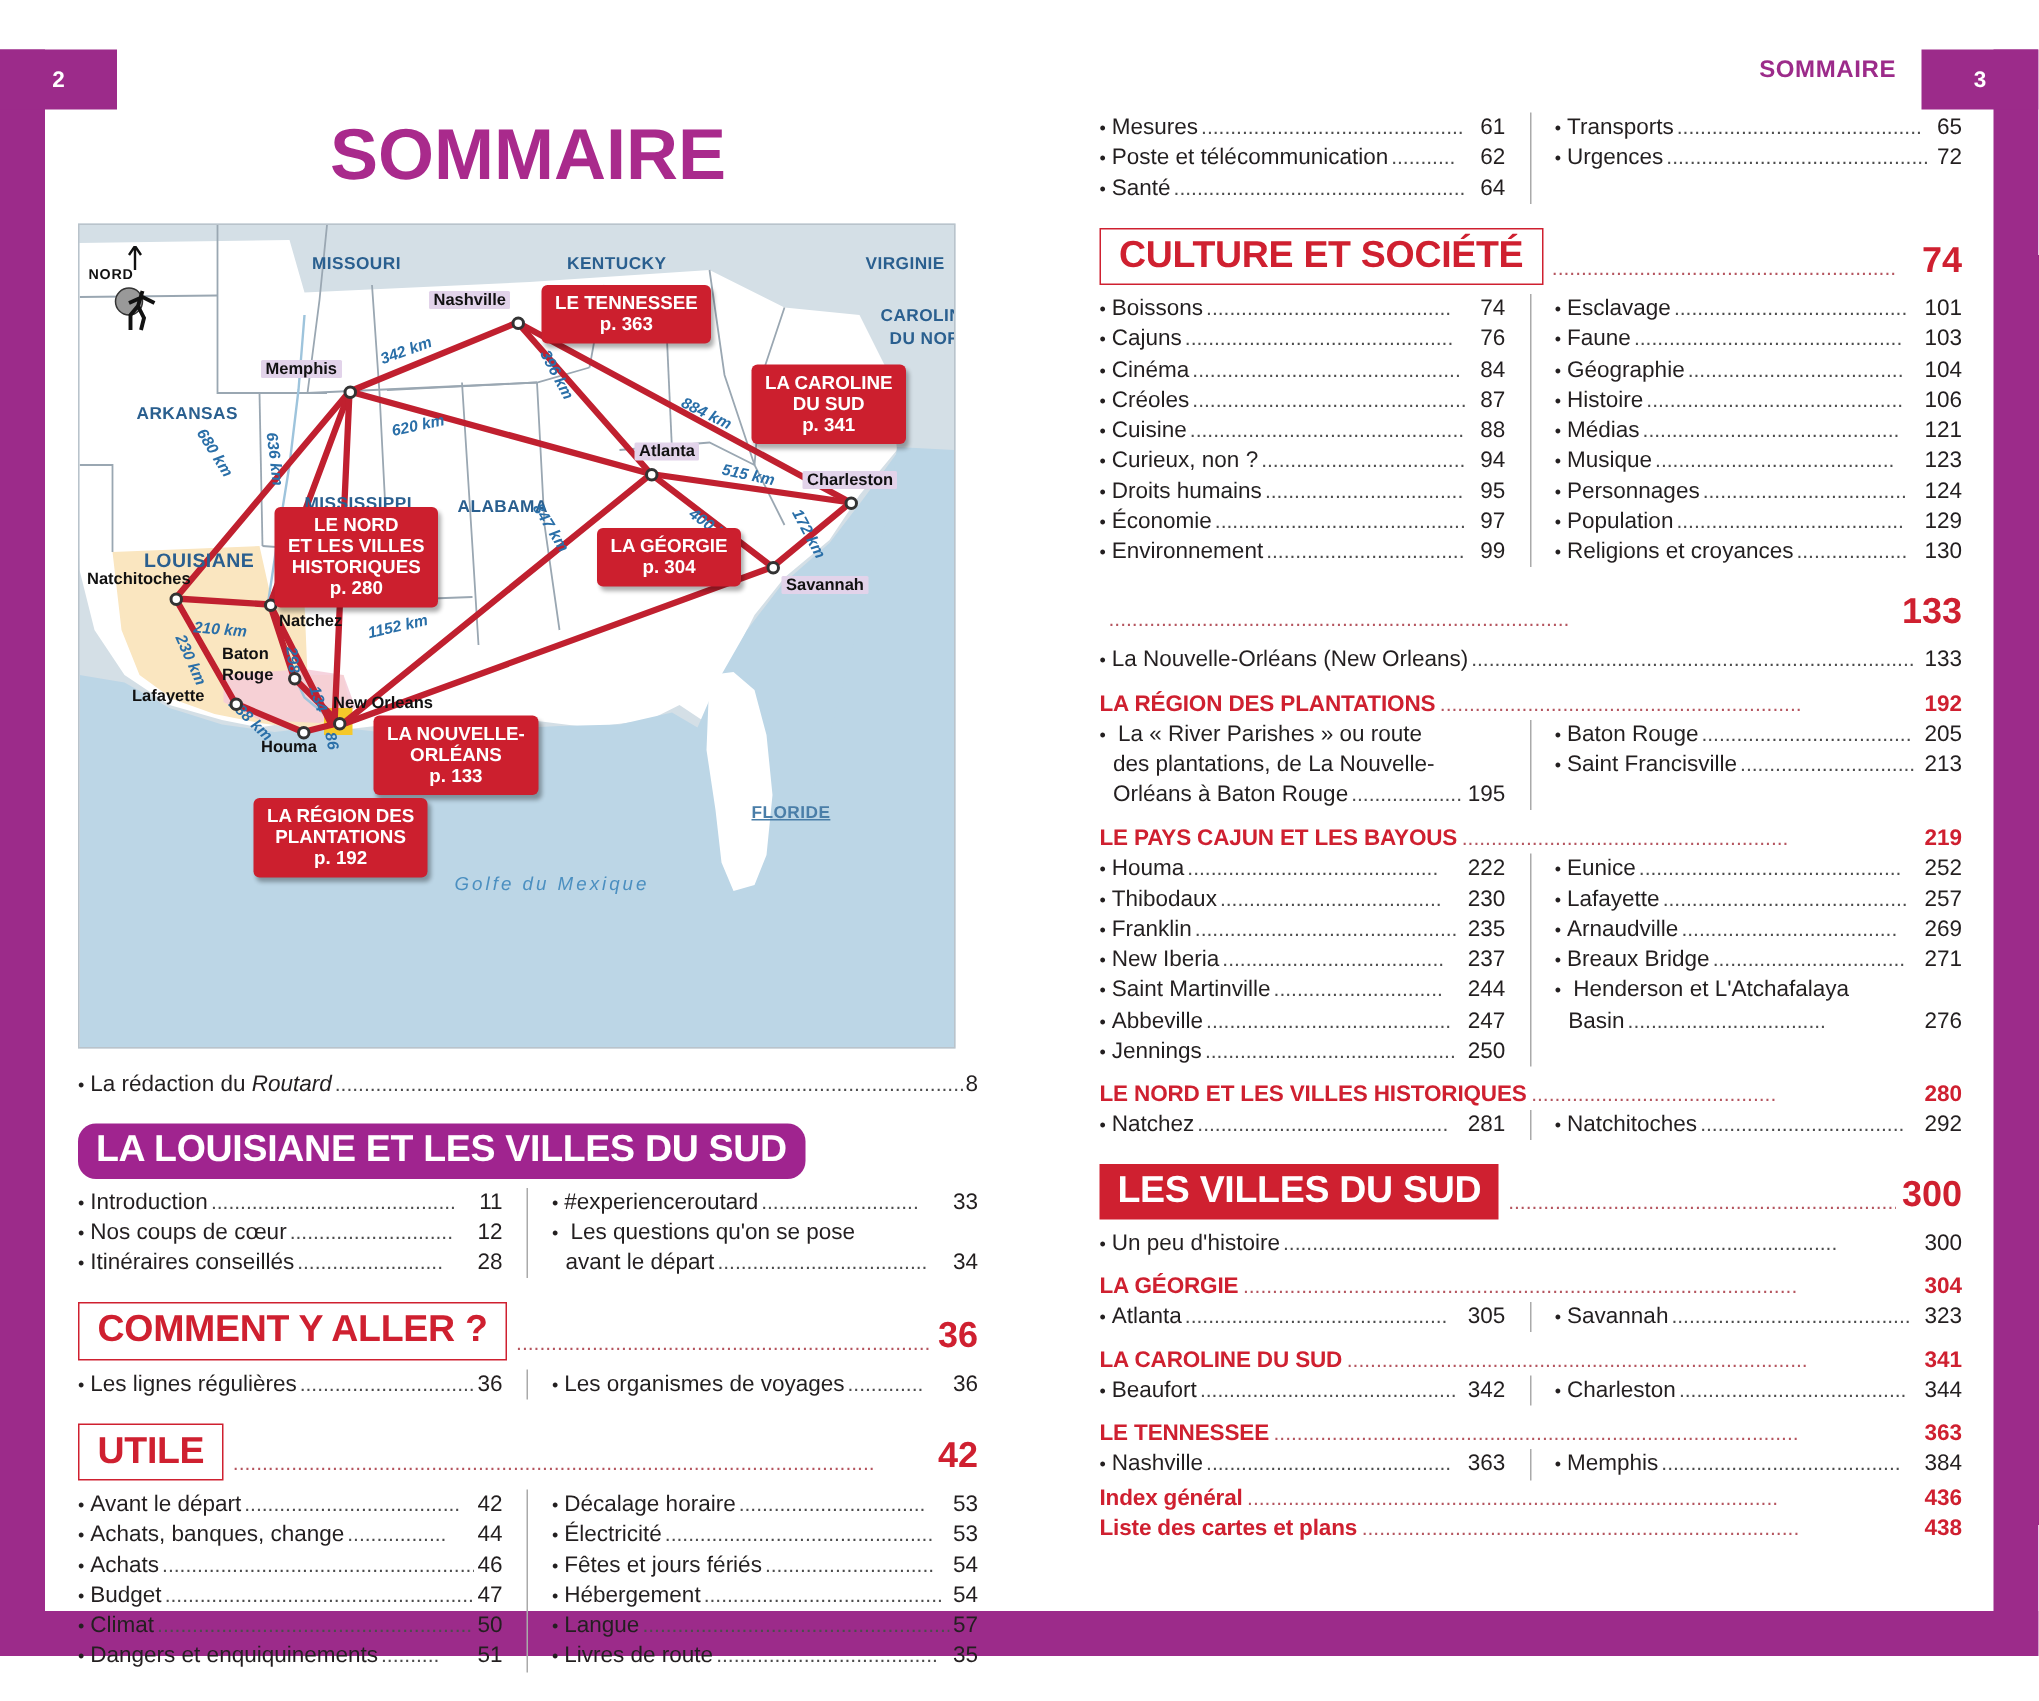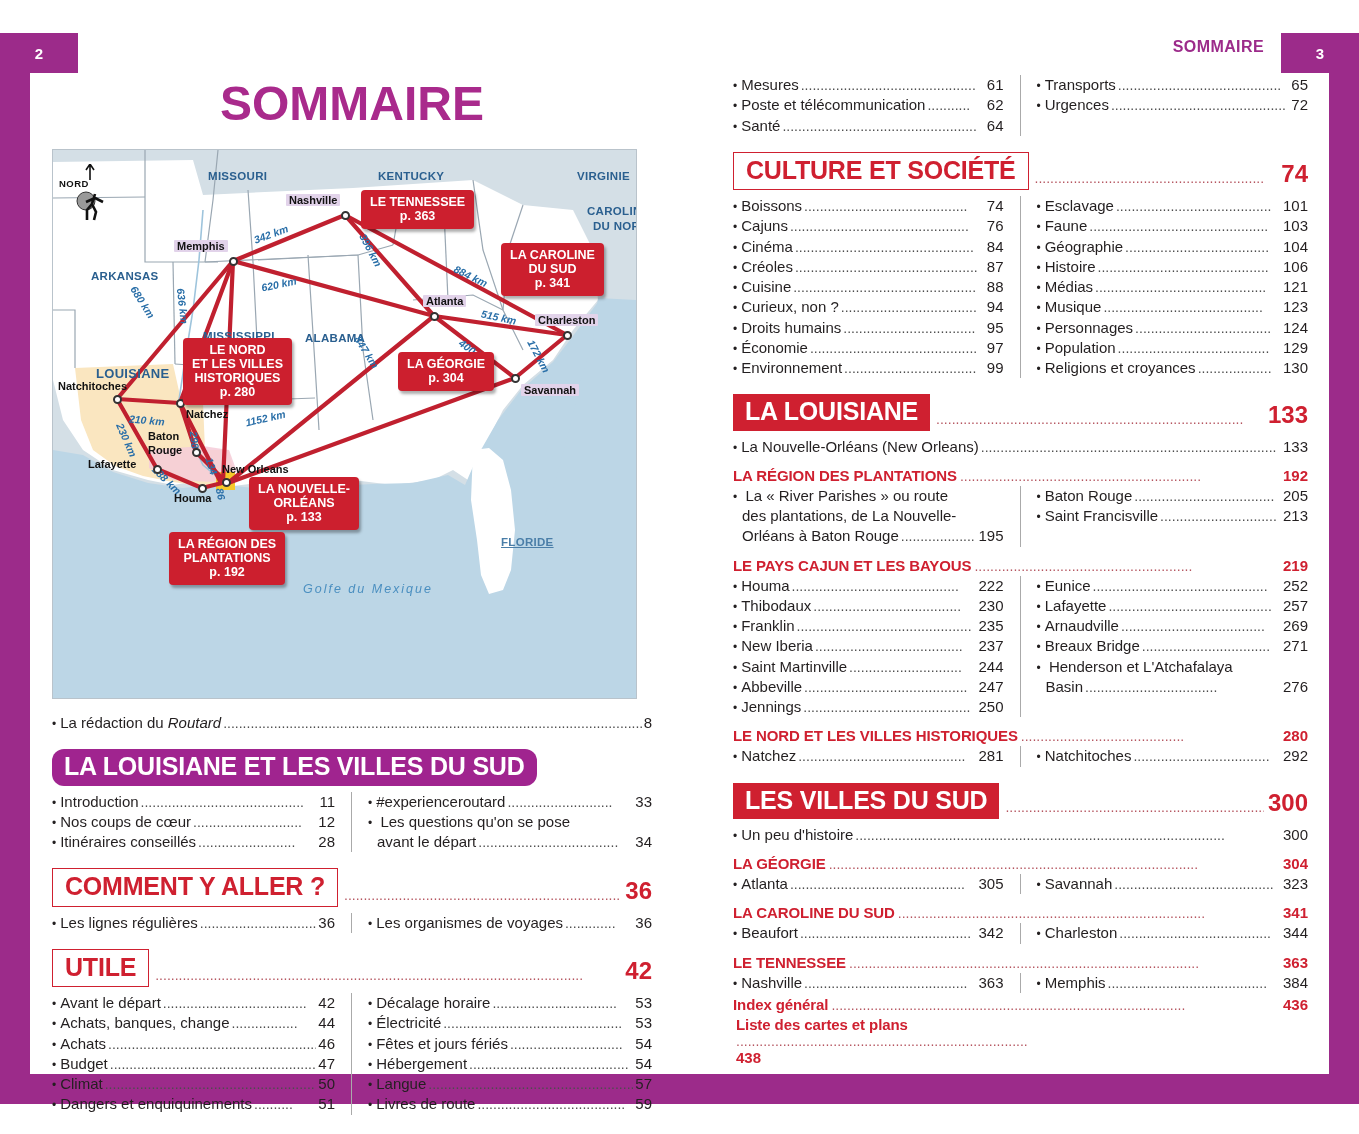--- a/index.html
+++ b/index.html
@@ -457,21 +457,21 @@
           <div class="entry">
             <span class="bullet">•</span>
             <span class="txt">Langue</span>
             <span class="lead">......................................................</span>
             <span class="pg">57</span>
           </div>
           <div class="entry">
             <span class="bullet">•</span>
             <span class="txt">Livres de route</span>
             <span class="lead">......................................</span>
-            <span class="pg">59</span>
+            <span class="pg">35</span>
           </div>
         </div>
     </div>
   </div>
 
   <div class="col-right">
 
     <div class="two-col" style="margin-top:0;">
       <div class="cc first" id="rtop-c1">
           <div class="entry">
@@ -623,21 +623,20 @@
           <div class="entry">
             <span class="bullet">•</span>
             <span class="txt">Religions et croyances</span>
             <span class="lead">...................</span>
             <span class="pg">130</span>
           </div>
         </div>
     </div>
 
     <div class="sec-row">
-      <div class="sec-bar red-fill">LA LOUISIANE</div>
       <div class="sec-lead">...............................................................................</div>
       <div class="sec-pg">133</div>
     </div>
     <div class="entries-wide">
       <div class="entry">
         <span class="bullet">•</span>
         <span class="txt">La Nouvelle-Orléans (New Orleans)</span>
         <span class="lead">............................................................................</span>
         <span class="pg">133</span>
       </div>
@@ -871,20 +870,20 @@
           </div>
         </div>
       </div>
 
     <div id="tail-entries" style="margin-top:2px;">
         <div class="sub-row" style="margin-top: 3px;">
           <span class="sub-title">Index général</span>
           <span class="sub-lead">...........................................................................................</span>
           <span class="sub-pg">436</span>
         </div>
-        <div class="sub-row" style="margin-top: 3px; flex-direction: column;">
+        <div class="sub-row" style="margin-top: 3px;">
           <span class="sub-title">Liste des cartes et plans</span>
           <span class="sub-lead">...........................................................................</span>
           <span class="sub-pg">438</span>
         </div>
       </div>
   </div>
 </div>
 
 </body></html>

